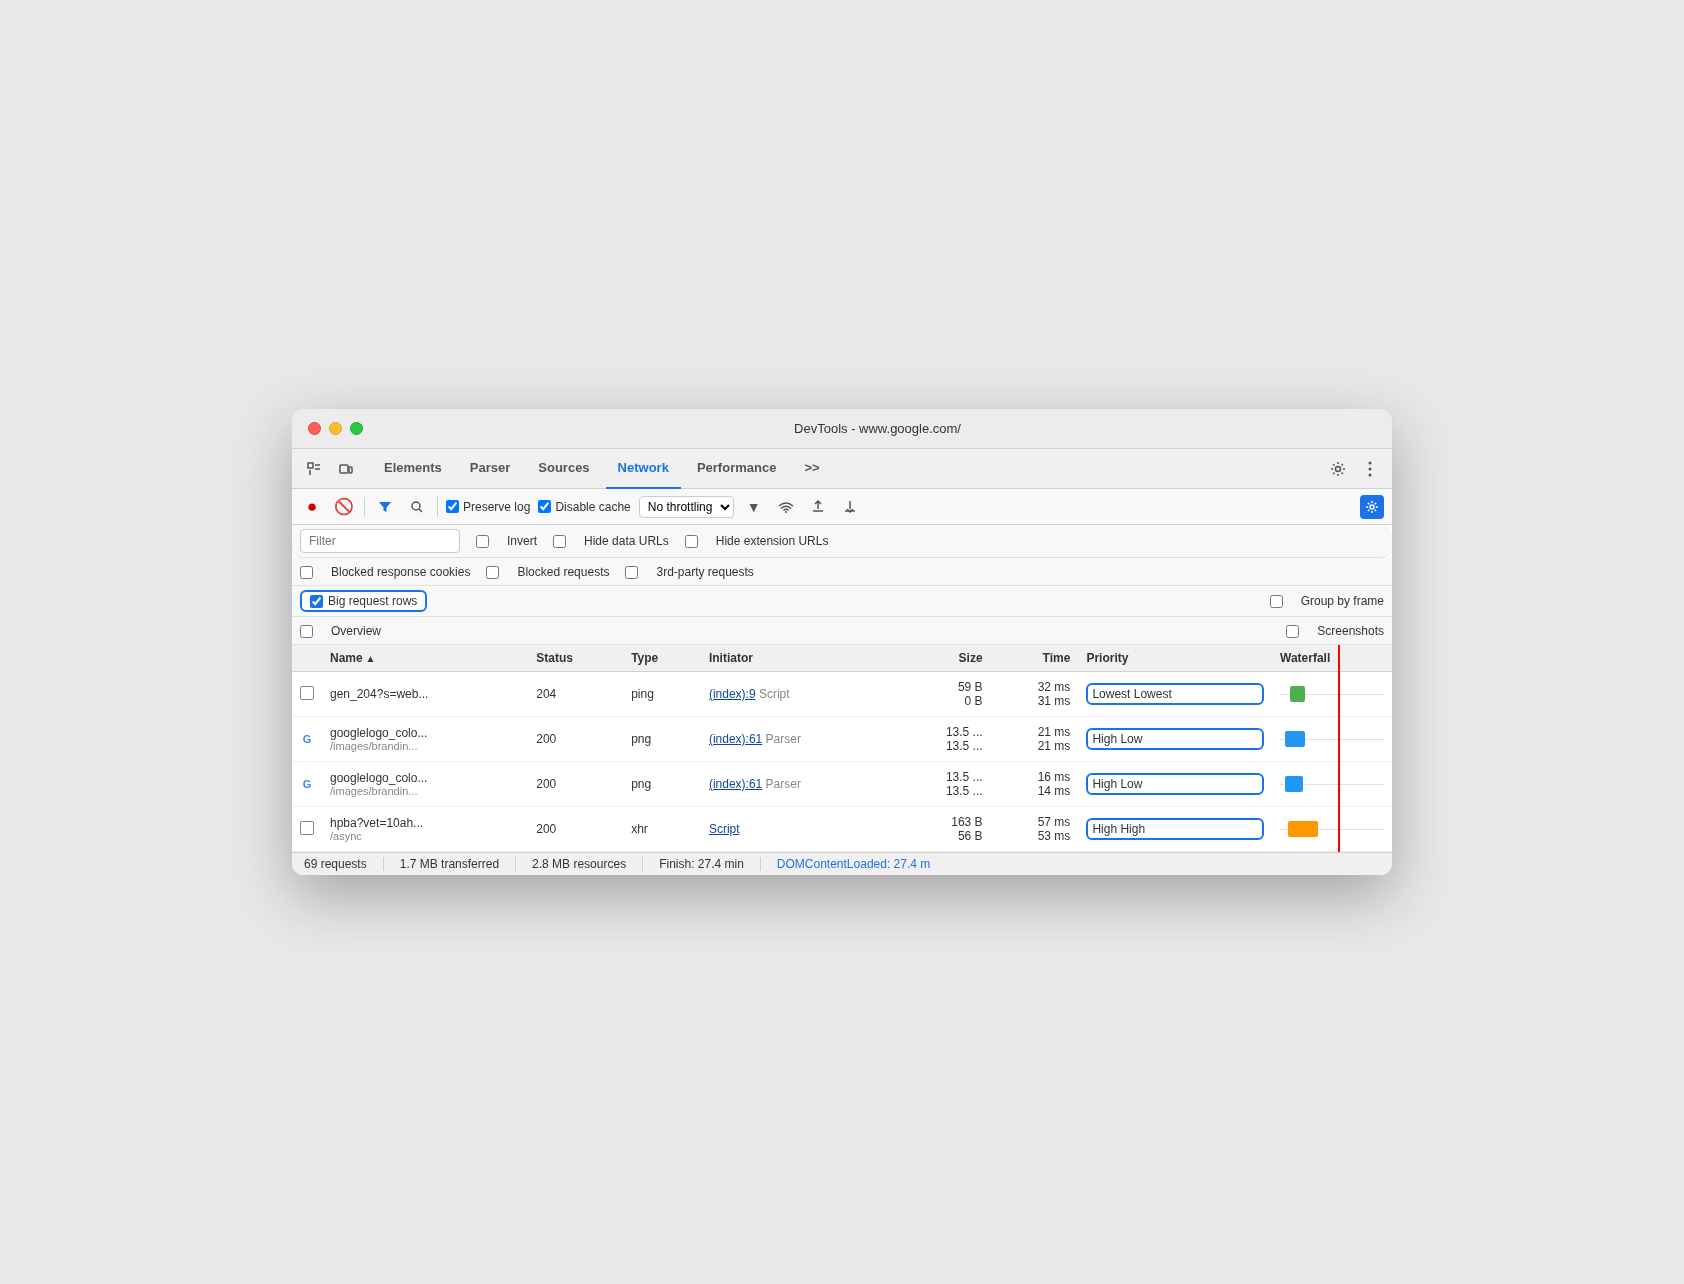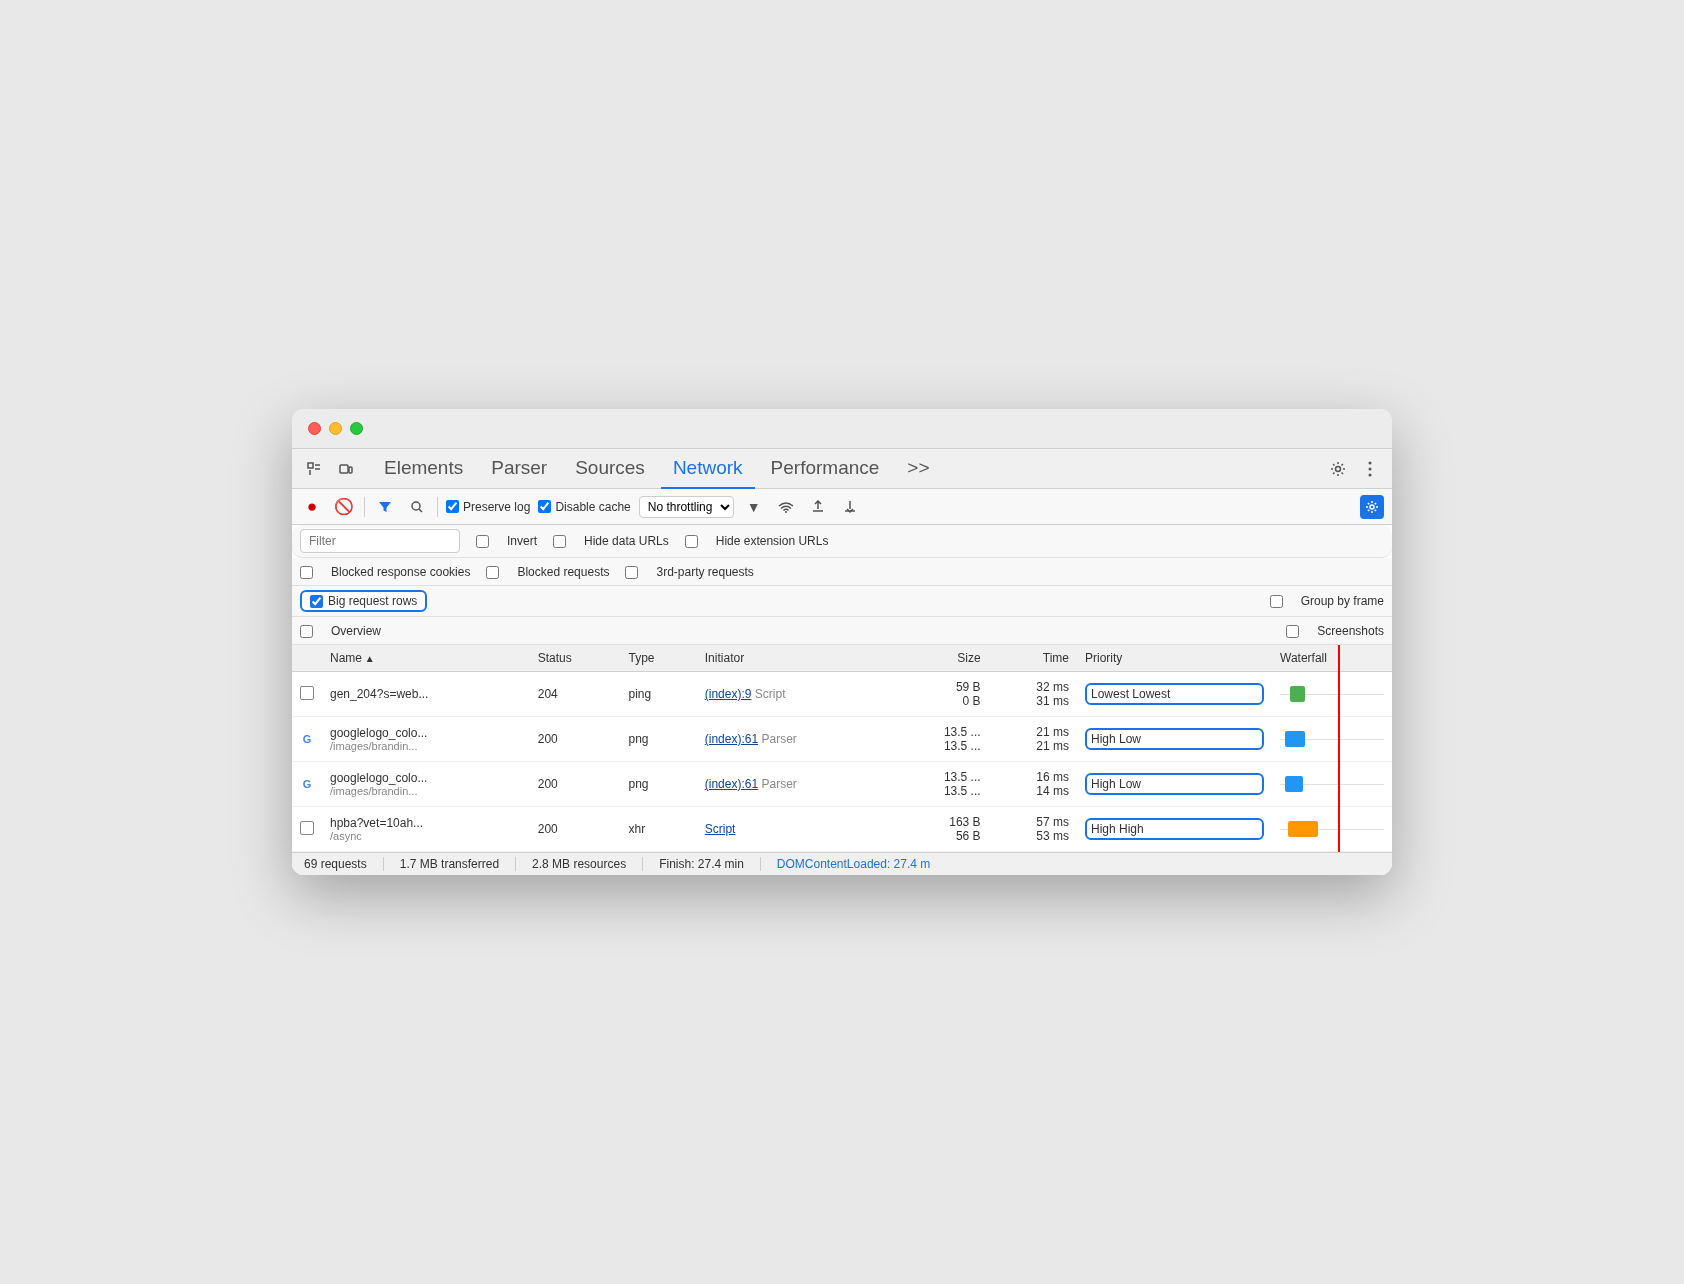--- a/index.html
+++ b/index.html
@@ -74,25 +74,26 @@
       border-radius: 4px;
       cursor: pointer;
       color: #555;
       font-size: 14px;
     }
     .nav-tab {
       padding: 0 12px;
       height: 40px;
       display: flex;
       align-items: center;
-      font-size: 19px;
+      font-size: 13px;
       color: #555;
       cursor: pointer;
       border-bottom: 2px solid transparent;
       white-space: nowrap;
+      font-weight: bold;
     }
     .nav-tab.active {
       color: #1a73e8;
       border-bottom: 2px solid #1a73e8;
     }
     .nav-spacer { flex: 1; }
     .nav-right-icons {
       display: flex;
       gap: 4px;
     }
@@ -221,21 +222,21 @@
     table {
       width: 100%;
       border-collapse: collapse;
       font-size: 12px;
     }
     thead th {
       background: #f0f0f0;
       border-bottom: 1px solid #d0d0d0;
       padding: 6px 8px;
       text-align: left;
-      font-weight: 400;
+      font-weight: 700;
       color: #333;
       white-space: nowrap;
       position: sticky;
       top: 0;
     }
     thead th.sorted::after {
       content: ' ▲';
       font-size: 10px;
     }
     tbody tr {
@@ -324,20 +325,21 @@
 <body>
 
 <div class="window">
 
   <div class="title-bar">
     <div class="traffic-lights">
       <div class="traffic-light tl-red"></div>
       <div class="traffic-light tl-yellow"></div>
       <div class="traffic-light tl-green"></div>
     </div>
+    <span class="window-title">DevTools - www.google.com/</span>
   </div>
 
   <div class="devtools">
 
     <div class="top-nav">
       <div class="nav-icons">
         <div class="nav-icon-btn">
           <svg width="16" height="16" viewBox="0 0 16 16" fill="none">
             <rect x="2" y="2" width="5" height="5" stroke="#555" stroke-width="1.5" fill="none"></rect>
             <path d="M9 4h5M9 8h5M4 9v5" stroke="#555" stroke-width="1.5"></path>

